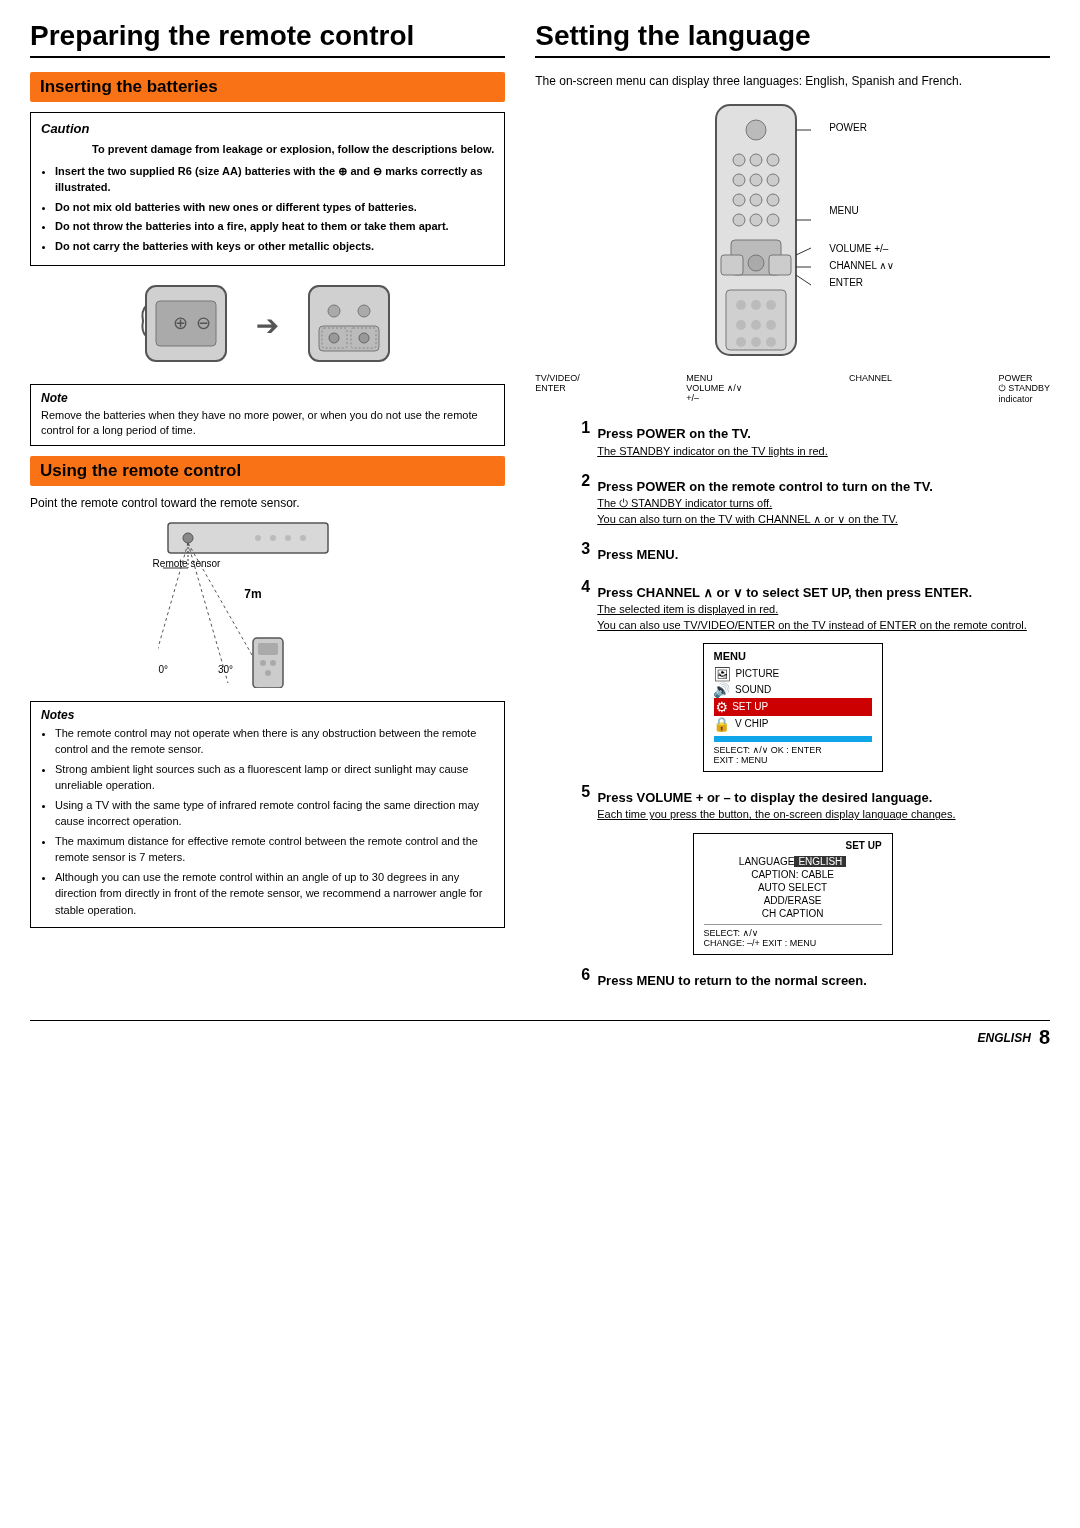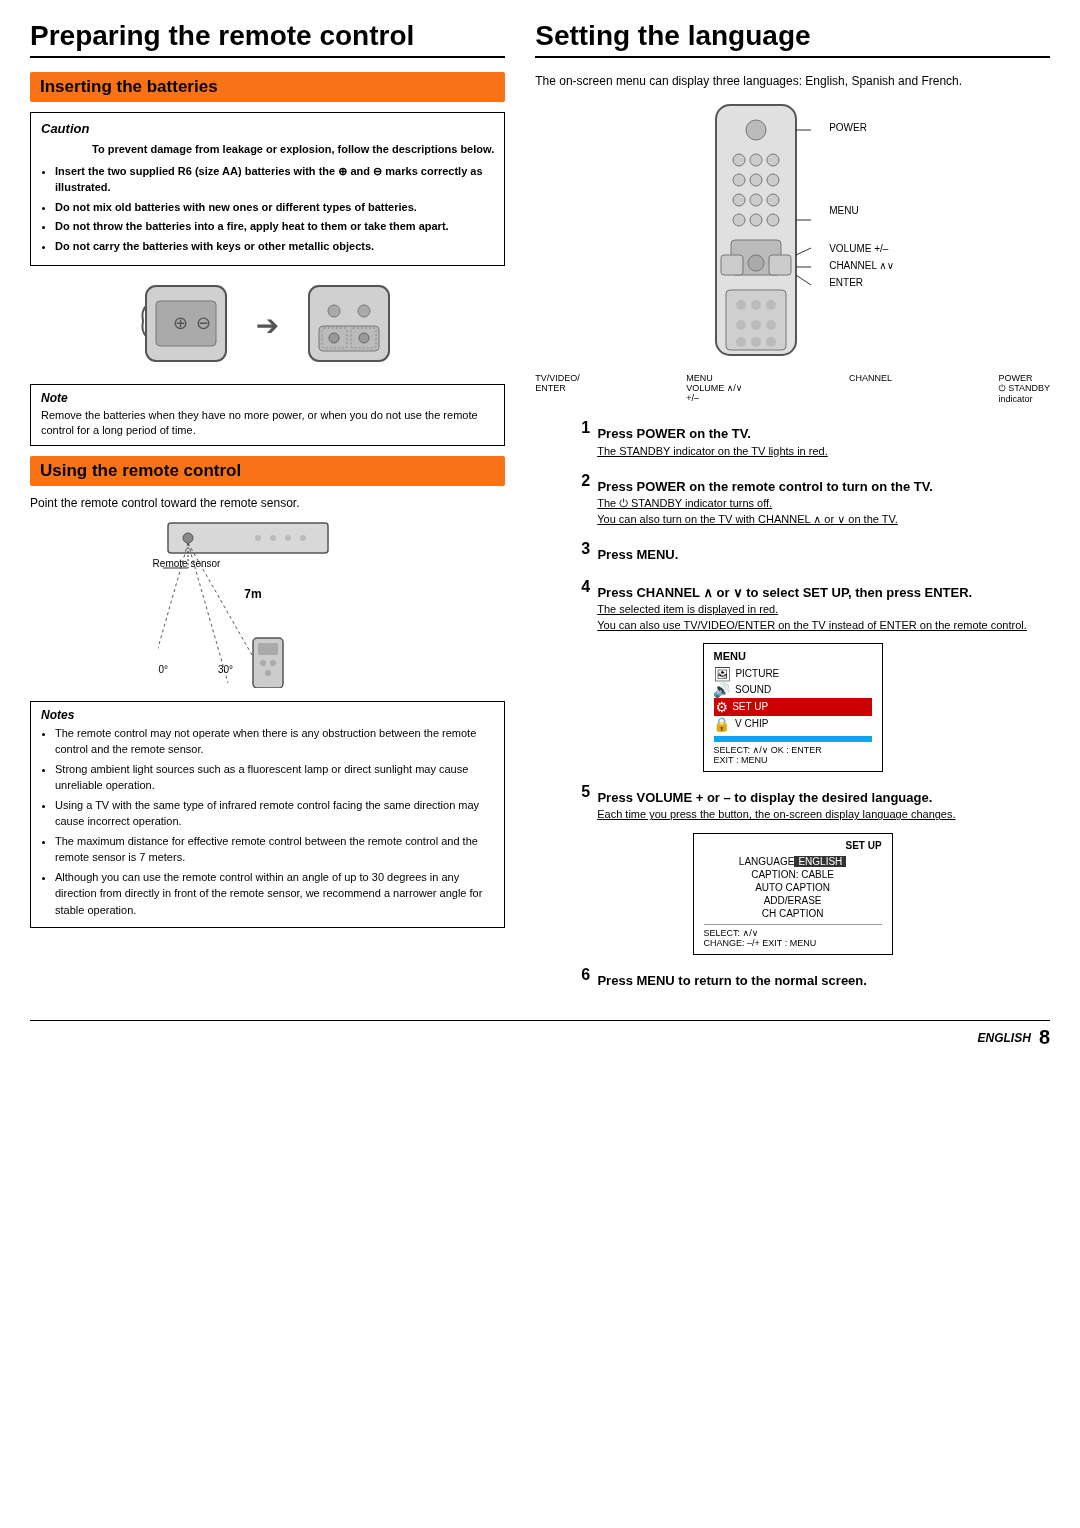--- a/index.html
+++ b/index.html
@@ -474,21 +474,21 @@
       <div style="text-align:right; font-size:10px; font-weight:bold; margin-bottom:4px;">SET UP</div>
       <div class="setup-row selected-row">
         <span>LANGUAGE</span>
         <span class="setup-val">ENGLISH</span>
       </div>
       <div class="setup-row">
         <span>CAPTION</span>
         <span>: CABLE</span>
       </div>
       <div class="setup-row">
-        <span>AUTO CAPTION</span>
+        <span>AUTO SELECT</span>
         <span></span>
       </div>
       <div class="setup-row">
         <span>ADD/ERASE</span>
         <span></span>
       </div>
       <div class="setup-row">
         <span>CH CAPTION</span>
         <span></span>
       </div>

